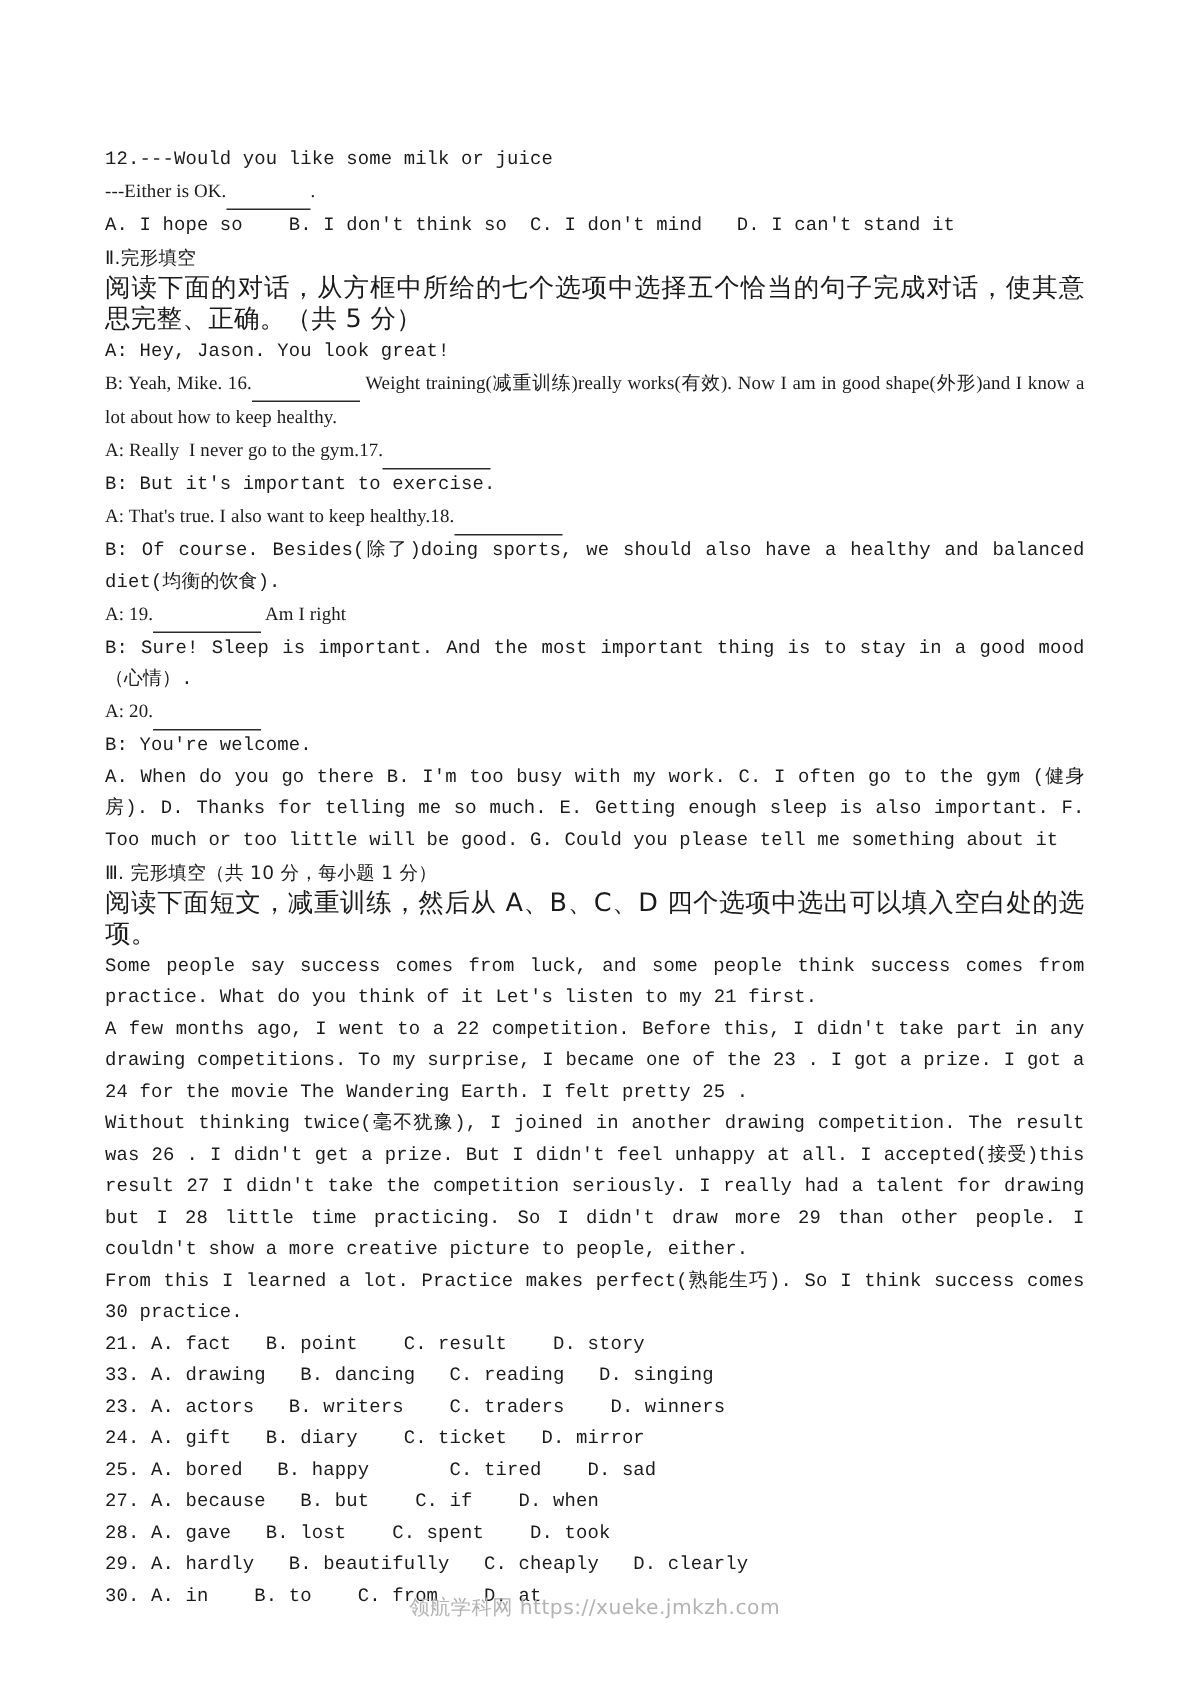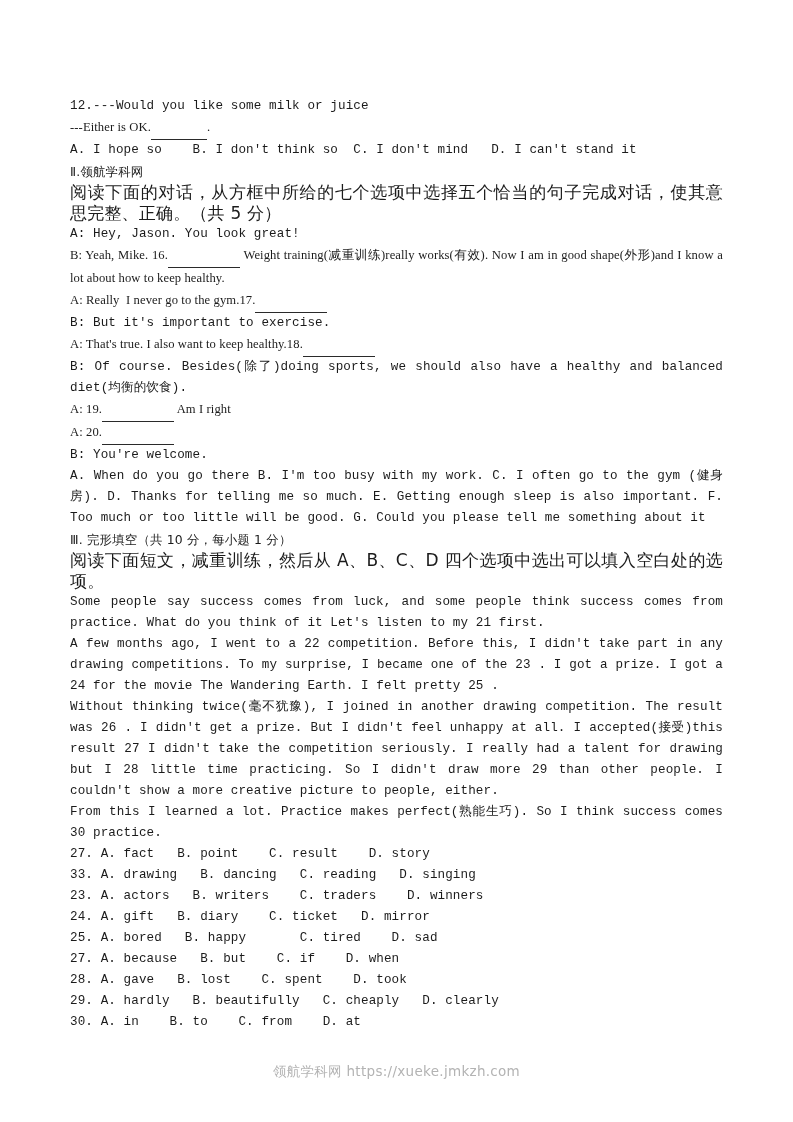--- a/index.html
+++ b/index.html
@@ -81,55 +81,56 @@
 <body>
 
 <div class="page">
 
   <div class="line">12.---Would you like some milk or juice</div>
 
   <div class="line"><span class="inline">---Either is OK.</span><span class="blank-ul bl-short">&nbsp;</span><span class="inline">.</span></div>
 
   <div class="line">A. I hope so    B. I don't think so  C. I don't mind   D. I can't stand it</div>
 
-  <div class="cn">Ⅱ.领航学科网</div>
+  <div class="cn">Ⅱ.完形填空</div>
 
   <p class="cn-para">阅读下面的对话，从方框中所给的七个选项中选择五个恰当的句子完成对话，使其意思完整、正确。（共 5 分）</p>
 
   <div class="line">A: Hey, Jason. You look great!</div>
 
   <p class="para"><span class="inline">B: Yeah, Mike. 16.</span><span class="blank-ul bl-med">&nbsp;</span><span class="inline"> Weight training(减重训练)really works(有效). Now I am in good shape(外形)and I know a lot about how to keep healthy.</span></p>
 
   <div class="line"><span class="inline">A: Really  I never go to the gym.17.</span><span class="blank-ul bl-med">&nbsp;</span></div>
 
   <div class="line">B: But it's important to exercise.</div>
 
   <div class="line"><span class="inline">A: That's true. I also want to keep healthy.18.</span><span class="blank-ul bl-med">&nbsp;</span></div>
 
   <p class="para">B: Of course. Besides(除了)doing sports, we should also have a healthy and balanced diet(均衡的饮食).</p>
 
   <div class="line"><span class="inline">A: 19.</span><span class="blank-ul bl-med">&nbsp;</span><span class="inline"> Am I right</span></div>
 
+  <p class="para">B: Sure! Sleep is important. And the most important thing is to stay in a good mood （心情）.</p>
 
   <div class="line"><span class="inline">A: 20.</span><span class="blank-ul bl-med">&nbsp;</span></div>
 
   <div class="line">B: You're welcome.</div>
 
   <p class="para">A. When do you go there  B. I'm too busy with my work. C. I often go to the gym (健身房). D. Thanks for telling me so much. E. Getting enough sleep is also important. F. Too much or too little will be good.  G. Could you please tell me something about it</p>
 
   <div class="cn">Ⅲ. 完形填空（共 10 分，每小题 1 分）</div>
 
   <p class="cn-para">阅读下面短文，减重训练，然后从 A、B、C、D 四个选项中选出可以填入空白处的选项。</p>
 
   <p class="para">Some people say success comes from luck, and some people think success comes from practice. What do you think of it  Let's listen to my  21  first.</p>
   <p class="para">A few months ago, I went to a  22  competition. Before this, I didn't take part in any drawing competitions. To my surprise, I became one of the  23  . I got a prize. I got a  24  for the movie The Wandering Earth. I felt pretty  25  .</p>
   <p class="para">Without thinking twice(毫不犹豫), I joined in another drawing competition. The result was  26  . I didn't get a prize. But I didn't feel unhappy at all. I accepted(接受)this result  27  I didn't take the competition seriously. I really had a talent for drawing but I  28   little time practicing. So I didn't draw more  29   than other people. I couldn't show a more creative picture to people, either.</p>
   <p class="para">From this I learned a lot. Practice makes perfect(熟能生巧). So I think success comes  30  practice.</p>
 
-  <div class="opt-line">27. A. fact   B. point    C. result    D. story</div>
+  <div class="opt-line">21. A. fact   B. point    C. result    D. story</div>
   <div class="opt-line">33. A. drawing   B. dancing   C. reading   D. singing</div>
   <div class="opt-line">23. A. actors   B. writers    C. traders    D. winners</div>
   <div class="opt-line">24. A. gift   B. diary    C. ticket   D. mirror</div>
   <div class="opt-line">25. A. bored   B. happy       C. tired    D. sad</div>
   <div class="opt-line">27. A. because   B. but    C. if    D. when</div>
   <div class="opt-line">28. A. gave   B. lost    C. spent    D. took</div>
   <div class="opt-line">29. A. hardly   B. beautifully   C. cheaply   D. clearly</div>
   <div class="opt-line">30. A. in    B. to    C. from    D. at</div>
 
 </div>

